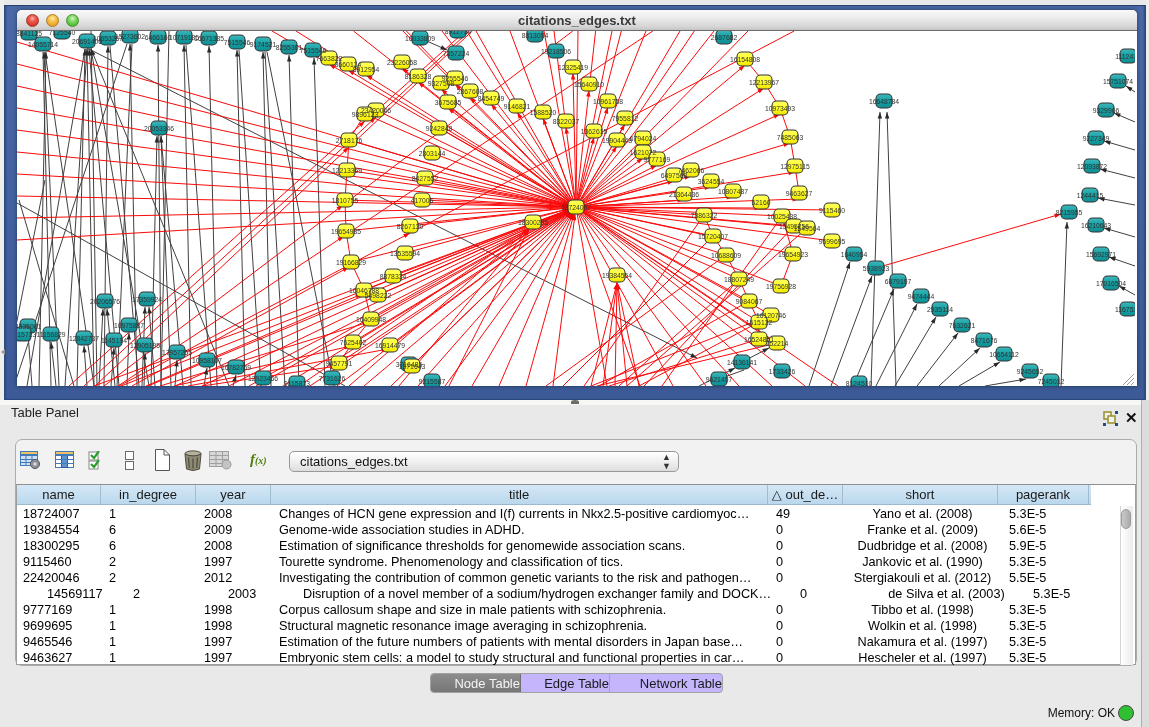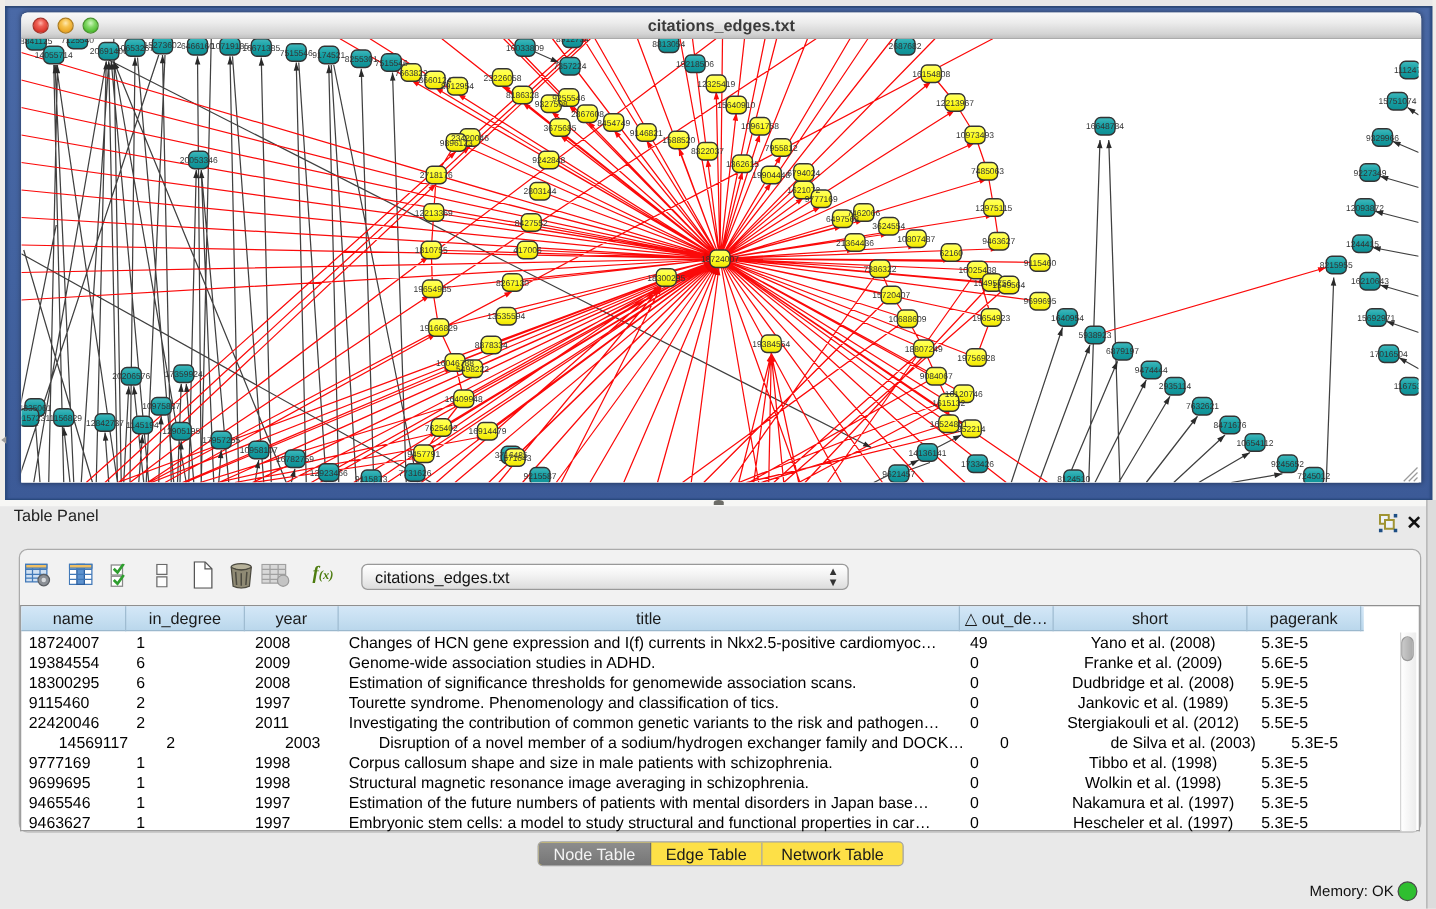--- a/index.html
+++ b/index.html
@@ -46,22 +46,22 @@
 .trow div { overflow:hidden; white-space:nowrap; line-height:16px; }
 .c1{width:86px;padding-left:6px;} .c2{width:95px;padding-left:6px;} .c3{width:75px;padding-left:6px;}
 .c4{width:497px;padding-left:6px;} .c5{width:75px;padding-left:6px;} .c6{width:155px;text-align:center;}
 .c7{width:91px;padding-left:9px;}
 .h1{width:84px;} .h2{width:95px;} .h3{width:75px;} .h4{width:497px;} .h5{width:75px;} .h6{width:155px;} .h7{width:91px;}
 .sbar { position:absolute; left:1103px; top:21px; width:13px; height:159px;
   background:linear-gradient(90deg,#ffffff,#ececec); border-left:1px solid #d5d5d5;}
 .sthumb { position:absolute; left:1104px; top:24px; width:10px; height:20px; border-radius:5px;
   background:linear-gradient(90deg,#c9c9c9,#ababab); border:0.5px solid #9a9a9a;}
 .tabs { position:absolute; left:430px; top:673px; width:293px; height:20px; display:flex;
-  border:1px solid #a2a2a2; border-radius:4px; overflow:hidden; background:#fde047;
-  font-size:13px; text-align:center; line-height:19px; color:#1a1a1a; }
+  border:1px solid #a2a2a2; border-radius:4px; overflow:hidden; background:#c4b5fd;
+  font-size:13px; text-align:right; line-height:19px; color:#1a1a1a; }
 .tabs .seg { border-right:1px solid #a8a8a8; }
 .tabs .sel { background:linear-gradient(180deg,#8d8d8d,#767676); color:#f4f4f4; border-right:1px solid #6f6f6f; }
 .mem { position:absolute; left:1015px; top:706px; width:100px; text-align:right; font-size:12px; color:#111; }
 .dot { position:absolute; left:1118px; top:705px; width:16px; height:16px; border-radius:50%;
   background:#2fbf30; border:1.5px solid #4a4a4a; }
 .vdiv { position:absolute; left:1141px; top:400px; width:8px; height:327px; background:#dcdcdc; border-left:1px solid #aeaeae; }
 </style>
 </head>
 <body>
 <div class="desktop"></div>
@@ -462,27 +462,27 @@
       <div class="c5">0</div>
       <div class="c6">Dudbridge et al. (2008)</div>
       <div class="c7">5.9E-5</div>
     </div>
     <div class="trow" style="top:69px;">
       <div class="c1">9115460</div>
       <div class="c2">2</div>
       <div class="c3">1997</div>
       <div class="c4">Tourette syndrome. Phenomenology and classification of tics.</div>
       <div class="c5">0</div>
-      <div class="c6">Jankovic et al. (1989)</div>
+      <div class="c6">Jankovic et al. (1990)</div>
       <div class="c7">5.3E-5</div>
     </div>
     <div class="trow" style="top:85px;">
       <div class="c1">22420046</div>
       <div class="c2">2</div>
-      <div class="c3">2011</div>
+      <div class="c3">2012</div>
       <div class="c4">Investigating the contribution of common genetic variants to the risk and pathogen…</div>
       <div class="c5">0</div>
       <div class="c6">Stergiakouli et al. (2012)</div>
       <div class="c7">5.5E-5</div>
     </div>
     <div class="trow" style="top:101px;margin-left:24px;">
       <div class="c1">14569117</div>
       <div class="c2">2</div>
       <div class="c3">2003</div>
       <div class="c4">Disruption of a novel member of a sodium/hydrogen exchanger family and DOCK…</div>

